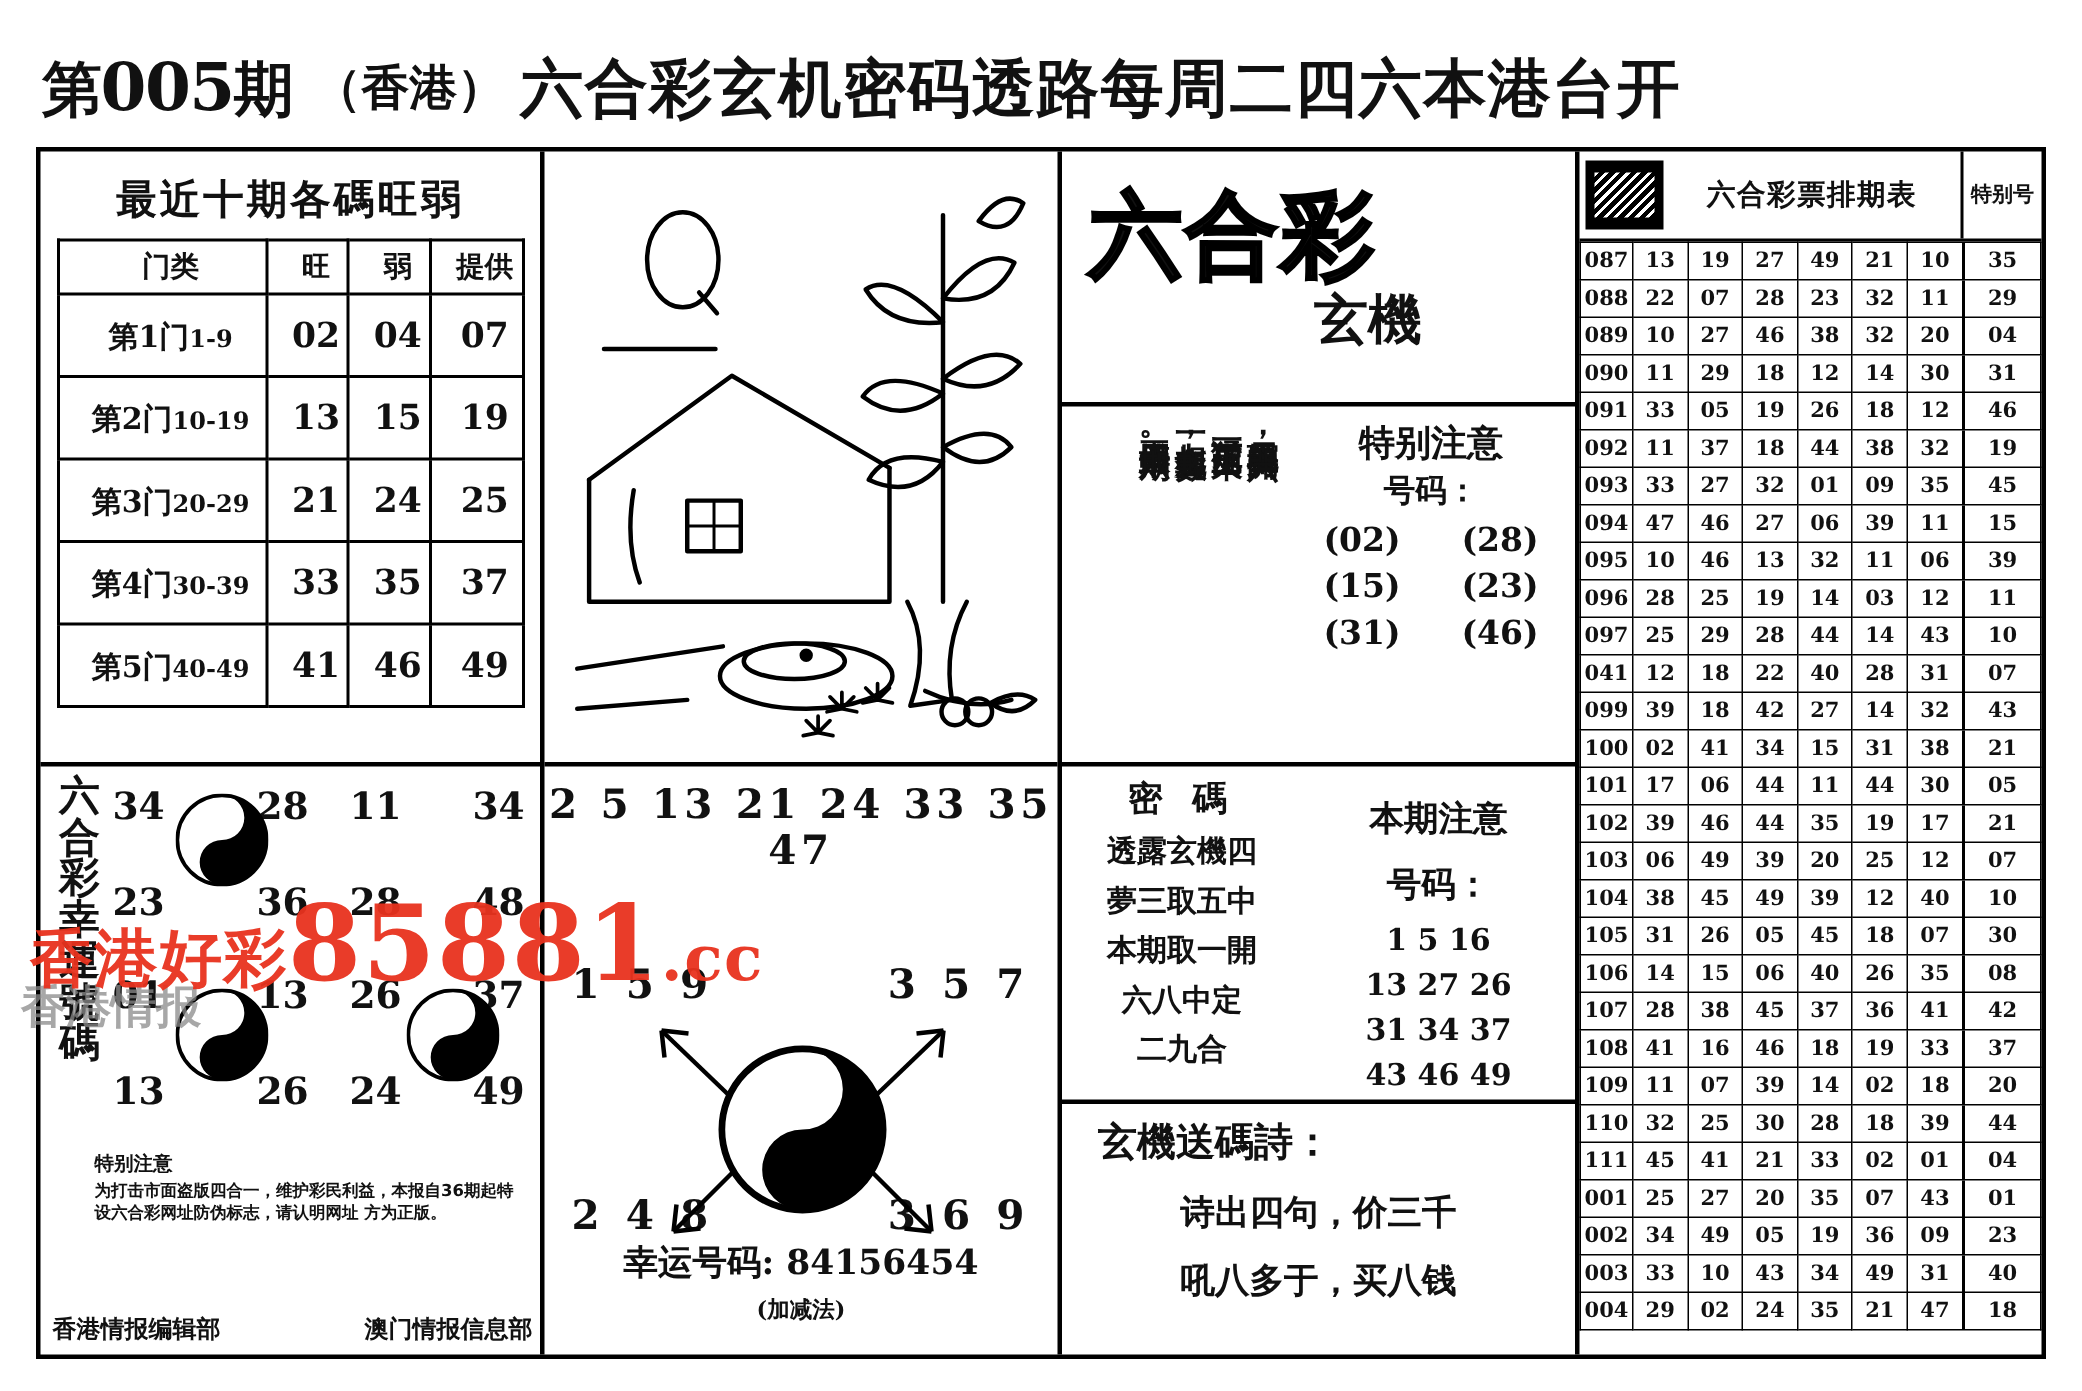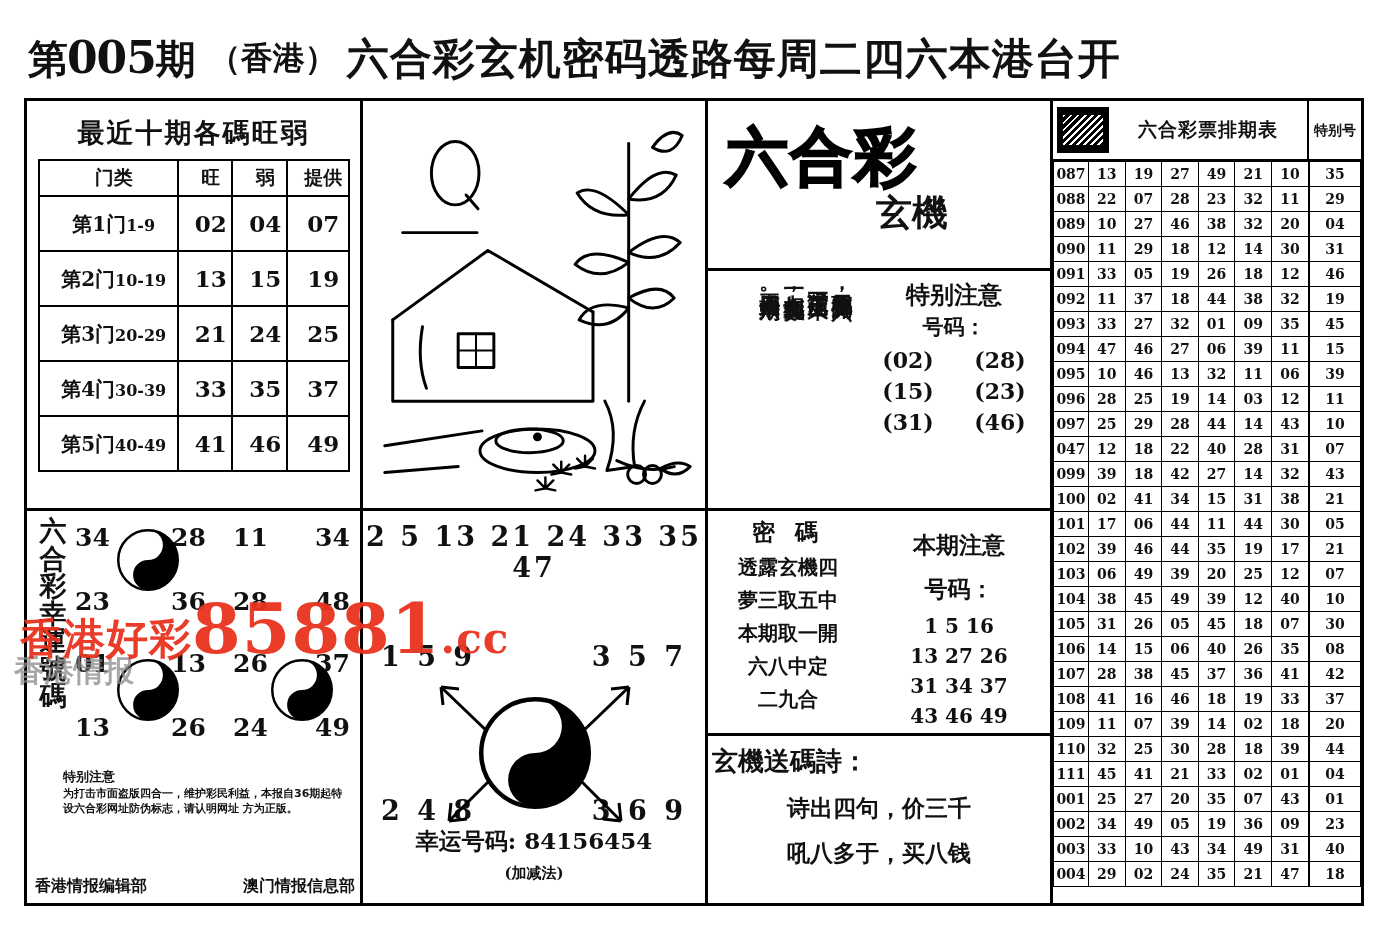--- a/index.html
+++ b/index.html
@@ -128,21 +128,21 @@
   .attn-pairs{margin-top:6px;font-size:22px;font-weight:bold;font-family:"DejaVu Serif","Liberation Serif",serif;}
   .attn-pairs div{margin:5px 0;display:flex;justify-content:space-around;}
 
   .mima-box{height:225px;border-bottom:3px solid #000;box-sizing:border-box;display:flex;}
   .mima{width:160px;border-right:0;padding:6px 4px;box-sizing:border-box;text-align:center;}
   .mima-title{font-size:23px;font-weight:bold;letter-spacing:6px;font-family:"DejaVu Serif","Liberation Serif",serif;}
   .mima-line{font-size:20px;font-weight:bold;margin-top:6px;line-height:1.35;font-family:"DejaVu Serif","Liberation Serif",serif;}
   .benqi{flex:1;padding:6px 4px;box-sizing:border-box;text-align:center;}
   .benqi-t{font-size:23px;font-weight:bold;font-family:Liberation Serif, serif;margin-top:13px;}
   .benqi-nums{font-size:20px;font-weight:bold;margin-top:6px;line-height:1.5;font-family:"DejaVu Serif","Liberation Serif",serif;}
-  .song-box{flex:1;padding:8px 4px;box-sizing:border-box;}
+  .song-box{flex:1;padding:8px 24px;box-sizing:border-box;}
   .song-title{font-size:26px;font-weight:bold;font-family:"DejaVu Serif","Liberation Serif",serif;}
   .song-line{font-size:23px;font-weight:bold;margin-top:14px;text-align:center;font-family:"DejaVu Serif","Liberation Serif",serif;}
 
   
   .far-head{height:60px;border-bottom:2px solid #000;box-sizing:border-box;display:flex;align-items:center;}
   .far-logo{width:52px;height:46px;background:#000;margin-left:4px;position:relative;}
   .far-logo::after{content:"";position:absolute;left:6px;top:8px;width:40px;height:30px;
     background:repeating-linear-gradient(135deg,#fff 0 2px,#000 2px 5px);}
   .far-head-title{
     flex:1;text-align:center;font-size:19px;font-weight:bold;letter-spacing:1px;
@@ -546,21 +546,21 @@
               <td class="issue">097</td>
               <td>25</td>
               <td>29</td>
               <td>28</td>
               <td>44</td>
               <td>14</td>
               <td>43</td>
               <td class="sp">10</td>
             </tr>
             <tr>
-              <td class="issue">047</td>
+              <td class="issue">041</td>
               <td>12</td>
               <td>18</td>
               <td>22</td>
               <td>40</td>
               <td>28</td>
               <td>31</td>
               <td class="sp">07</td>
             </tr>
             <tr>
               <td class="issue">099</td>

